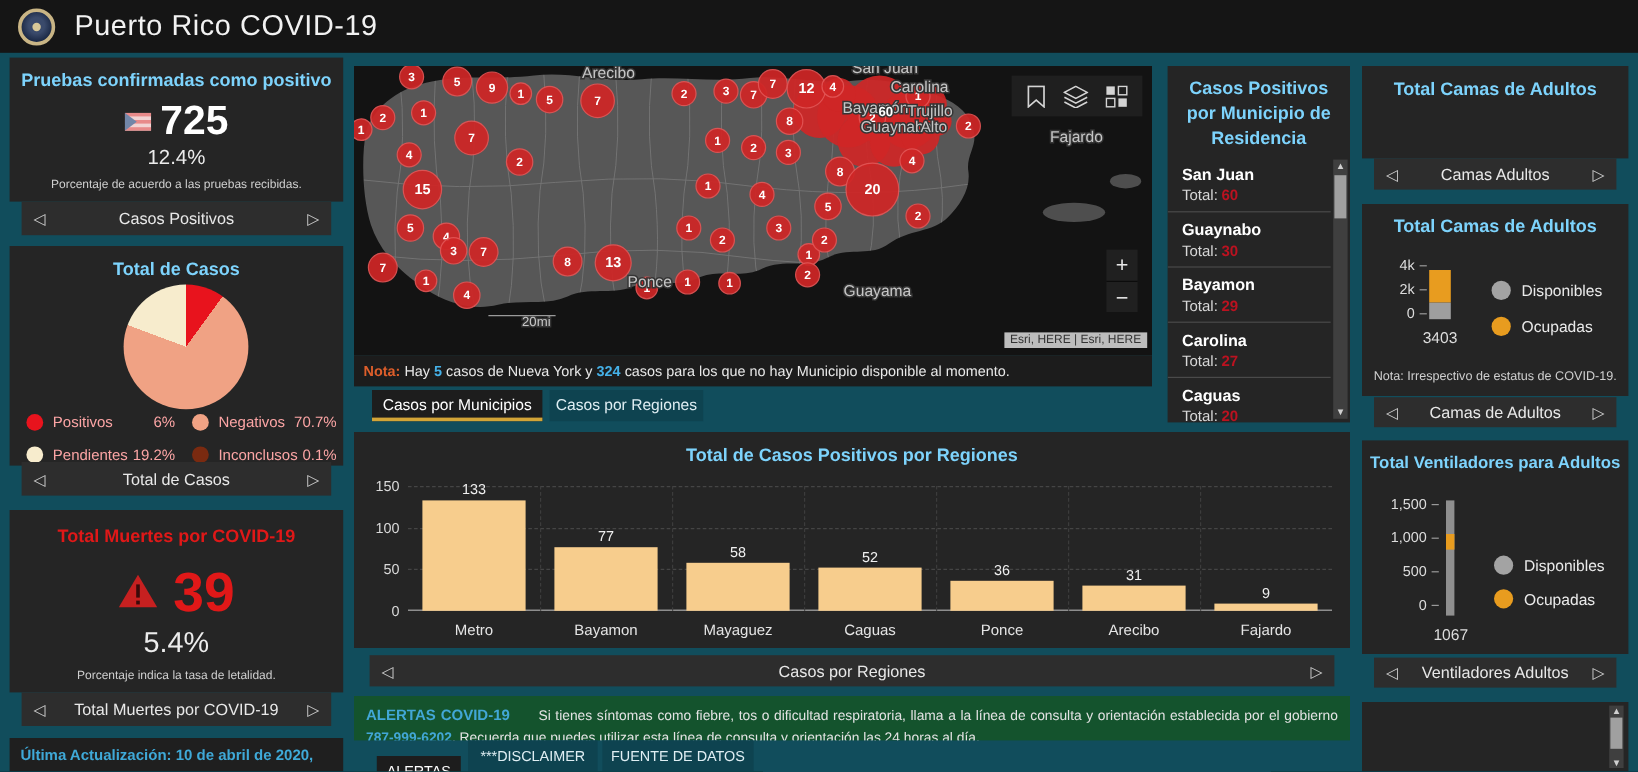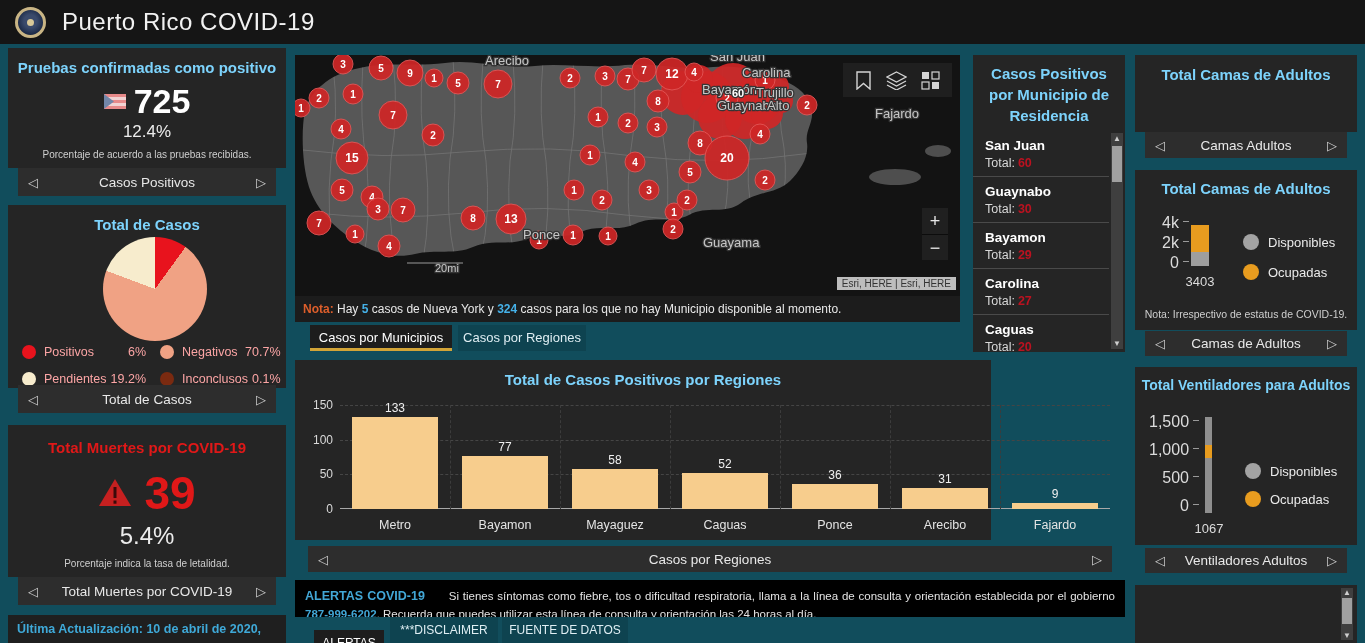--- a/index.html
+++ b/index.html
@@ -50,26 +50,26 @@
   
   .m-row { padding:7px 0 6px 12px; border-bottom:1px solid #4a4a4a; }
   .m-row:last-child { border-bottom:none; }
   .m-name { color:#fff; font-weight:bold; font-size:13.5px; margin-bottom:3px; }
   .m-tot { color:#d8d8d8; font-size:12.5px; }
   .m-tot b { color:#bb1220; margin-left:3px; }
   .sbar { position:absolute; width:12px; background:#3f3f3f; }
   .sthumb { position:absolute; left:1px; width:10px; background:#a0a0a0; }
   .schev { position:absolute; left:0; width:12px; text-align:center; color:#cfcfcf; font-size:8px; }
   
-  .gtick { position:absolute; color:#dcdcdc; font-size:16px; text-align:right; width:40px; }
+  .gtick { position:absolute; color:#dcdcdc; font-size:12px; text-align:right; width:40px; }
   .gdash { position:absolute; width:6px; height:0; border-top:1px solid #9a9a9a; }
   .glegrow { position:absolute; display:flex; align-items:center; color:#eaeaea; font-size:13px; }
   .gleg-dot { width:16px; height:16px; border-radius:50%; margin-right:9px; }
   
-  .alertbox { position:absolute; background:#000000; overflow:hidden; }
+  .alertbox { position:absolute; background:#14532d; overflow:hidden; }
   .alertbox p { padding:7px 10px 0 10px; font-size:11.5px; line-height:18px; color:#e3e3e3; text-align:justify; }
   .al-h { color:#42a7d6; font-weight:bold; font-size:12.5px; margin-right:20px; }
   .al-ph { color:#42a7d6; font-weight:bold; }
   .updbar { position:absolute; background:#1f1f1f; color:#3fa9d8; font-weight:bold; font-size:12.5px; line-height:28px; padding-left:9px; }
   
   .salud { position:absolute; background:#fff; border-radius:2px; display:flex; align-items:center; justify-content:center; gap:6px; }
   .sal-circ { width:34px; height:34px; border-radius:50%; border:4px solid #e3c23a; position:relative; flex:none; }
   .sal-circ:after { content:""; position:absolute; left:9px; top:3px; width:7px; height:19px; background:#e8b83a; }
   .sal-circ:before { content:""; position:absolute; left:3px; top:9px; width:19px; height:7px; background:#e8b83a; }
   .sal-t1 { color:#2a7ab8; font-size:6px; font-weight:bold; letter-spacing:.2px; }
@@ -351,21 +351,21 @@
     <span>Hay</span>
     <b class="b">5</b>
     <span>casos de Nueva York y</span>
     <b class="b">324</b>
     <span>casos para los que no hay Municipio disponible al momento.</span>
   </div>
 
   <div class="tab on" style="left:310px;top:325px;width:142px">Casos por Municipios</div>
   <div class="tab off" style="left:458px;top:325px;width:128px">Casos por Regiones</div>
 
-  <div class="panel" style="left:295px;top:360px;width:696px;height:180px">
+  <div class="panel" style="left:295px;top:360px;width:830px;height:180px">
     <div class="ptitle" style="padding-top:11px">Total de Casos Positivos por Regiones</div>
     <div id="ycol" style="position:absolute;left:6px;top:45px;width:32px;height:110px">
         <div class="ylab" style="top: 97px; left: 0px;">0</div>
         <div class="ylab" style="top: 62.3333px; left: 0px;">50</div>
         <div class="ylab" style="top: 27.6667px; left: 0px;">100</div>
         <div class="ylab" style="top: -7px; left: 0px;">150</div>
       </div>
     <div id="plot" style="position:absolute;left:45px;top:45px;width:770px;height:104px;border-bottom:1px solid #a8a8a8">
         <div class="grid-h" style="top: 69.3333px; left: 0px;"></div>
         <div class="grid-h" style="top: 34.6667px; left: 0px;"></div>

